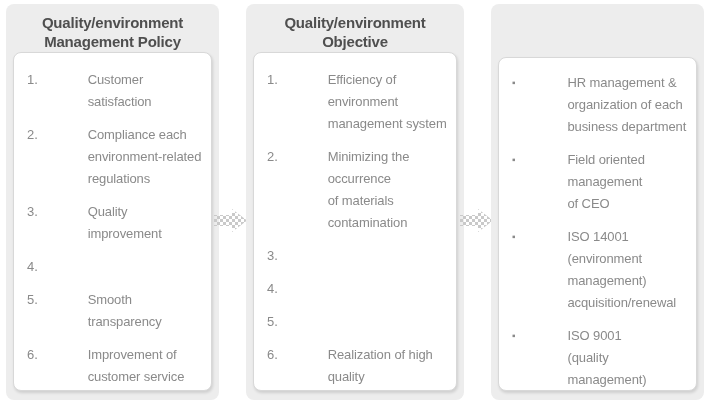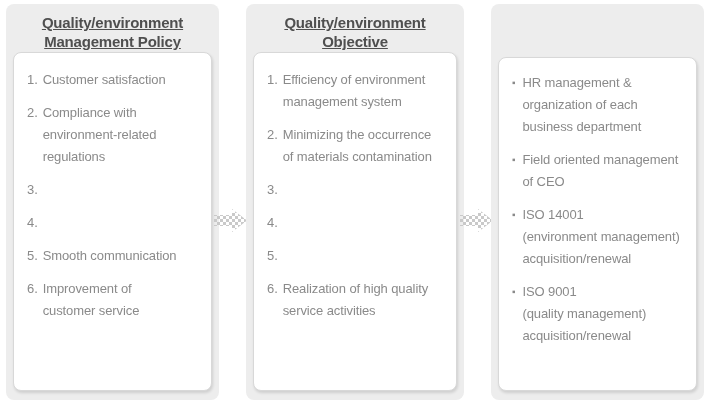--- a/index.html
+++ b/index.html
@@ -22,21 +22,20 @@
   .panel-2{left:246px;width:218px;}
   .panel-3{left:491px;width:213px;}
   .panel-header{
     padding-top:9px;
     text-align:center;
     font-size:15px;line-height:19px;
     font-weight:600;
     letter-spacing:-0.2px;
     color:var(--header_text,#4f4f4f);
     white-space:pre-line;
-    text-decoration:underline;
   }
   .card{
     position:absolute;left:7px;right:7px;top:48px;bottom:9px;
     background:var(--card_bg,#ffffff);
     border:1px solid var(--card_border,#d8d8d8);
     border-radius:8px;
     box-shadow:1px 2px 3px rgba(0,0,0,0.13);
     padding:16px 8px 0 13px;
     box-sizing:border-box;
     overflow:hidden;
@@ -45,54 +44,55 @@
   .list{list-style:none;margin:0;padding:0;}
   .item{
     display:flex;align-items:flex-start;
     margin-bottom:11px;
     font-size:13px;line-height:22px;
     letter-spacing:-0.1px;
     color:var(--body_text,#8a8a8a);
   }
   .num{flex:0 0 auto;margin-right:5px;}
   .bullet-marker{flex:0 0 auto;margin-right:7px;font-size:10px;line-height:22px;}
-  .txt{white-space:pre-line;}
+  .txt{white-space:pre-line;margin-left:45px;}
   .arrow{position:absolute;top:207px;width:33px;height:27px;}
   .arrow-1{left:214px;}
   .arrow-2{left:460px;}
 </style>
 </head>
 <body>
 
 <div class="canvas">
 
   <div class="panel panel-1">
     <div class="panel-header">Quality/environment
 Management Policy</div>
     <div class="card">
       <ul class="list">
         <li class="item">
             <span class="num">1.</span>
             <span class="txt">Customer satisfaction</span>
           </li>
         <li class="item">
             <span class="num">2.</span>
-            <span class="txt">Compliance with
+            <span class="txt">Compliance each
 environment-related
 regulations</span>
           </li>
         <li class="item">
             <span class="num">3.</span>
+            <span class="txt">Quality improvement</span>
           </li>
         <li class="item">
             <span class="num">4.</span>
           </li>
         <li class="item">
             <span class="num">5.</span>
-            <span class="txt">Smooth communication</span>
+            <span class="txt">Smooth transparency</span>
           </li>
         <li class="item">
             <span class="num">6.</span>
             <span class="txt">Improvement of
 customer service</span>
           </li>
       </ul>
     </div>
   </div>
 

